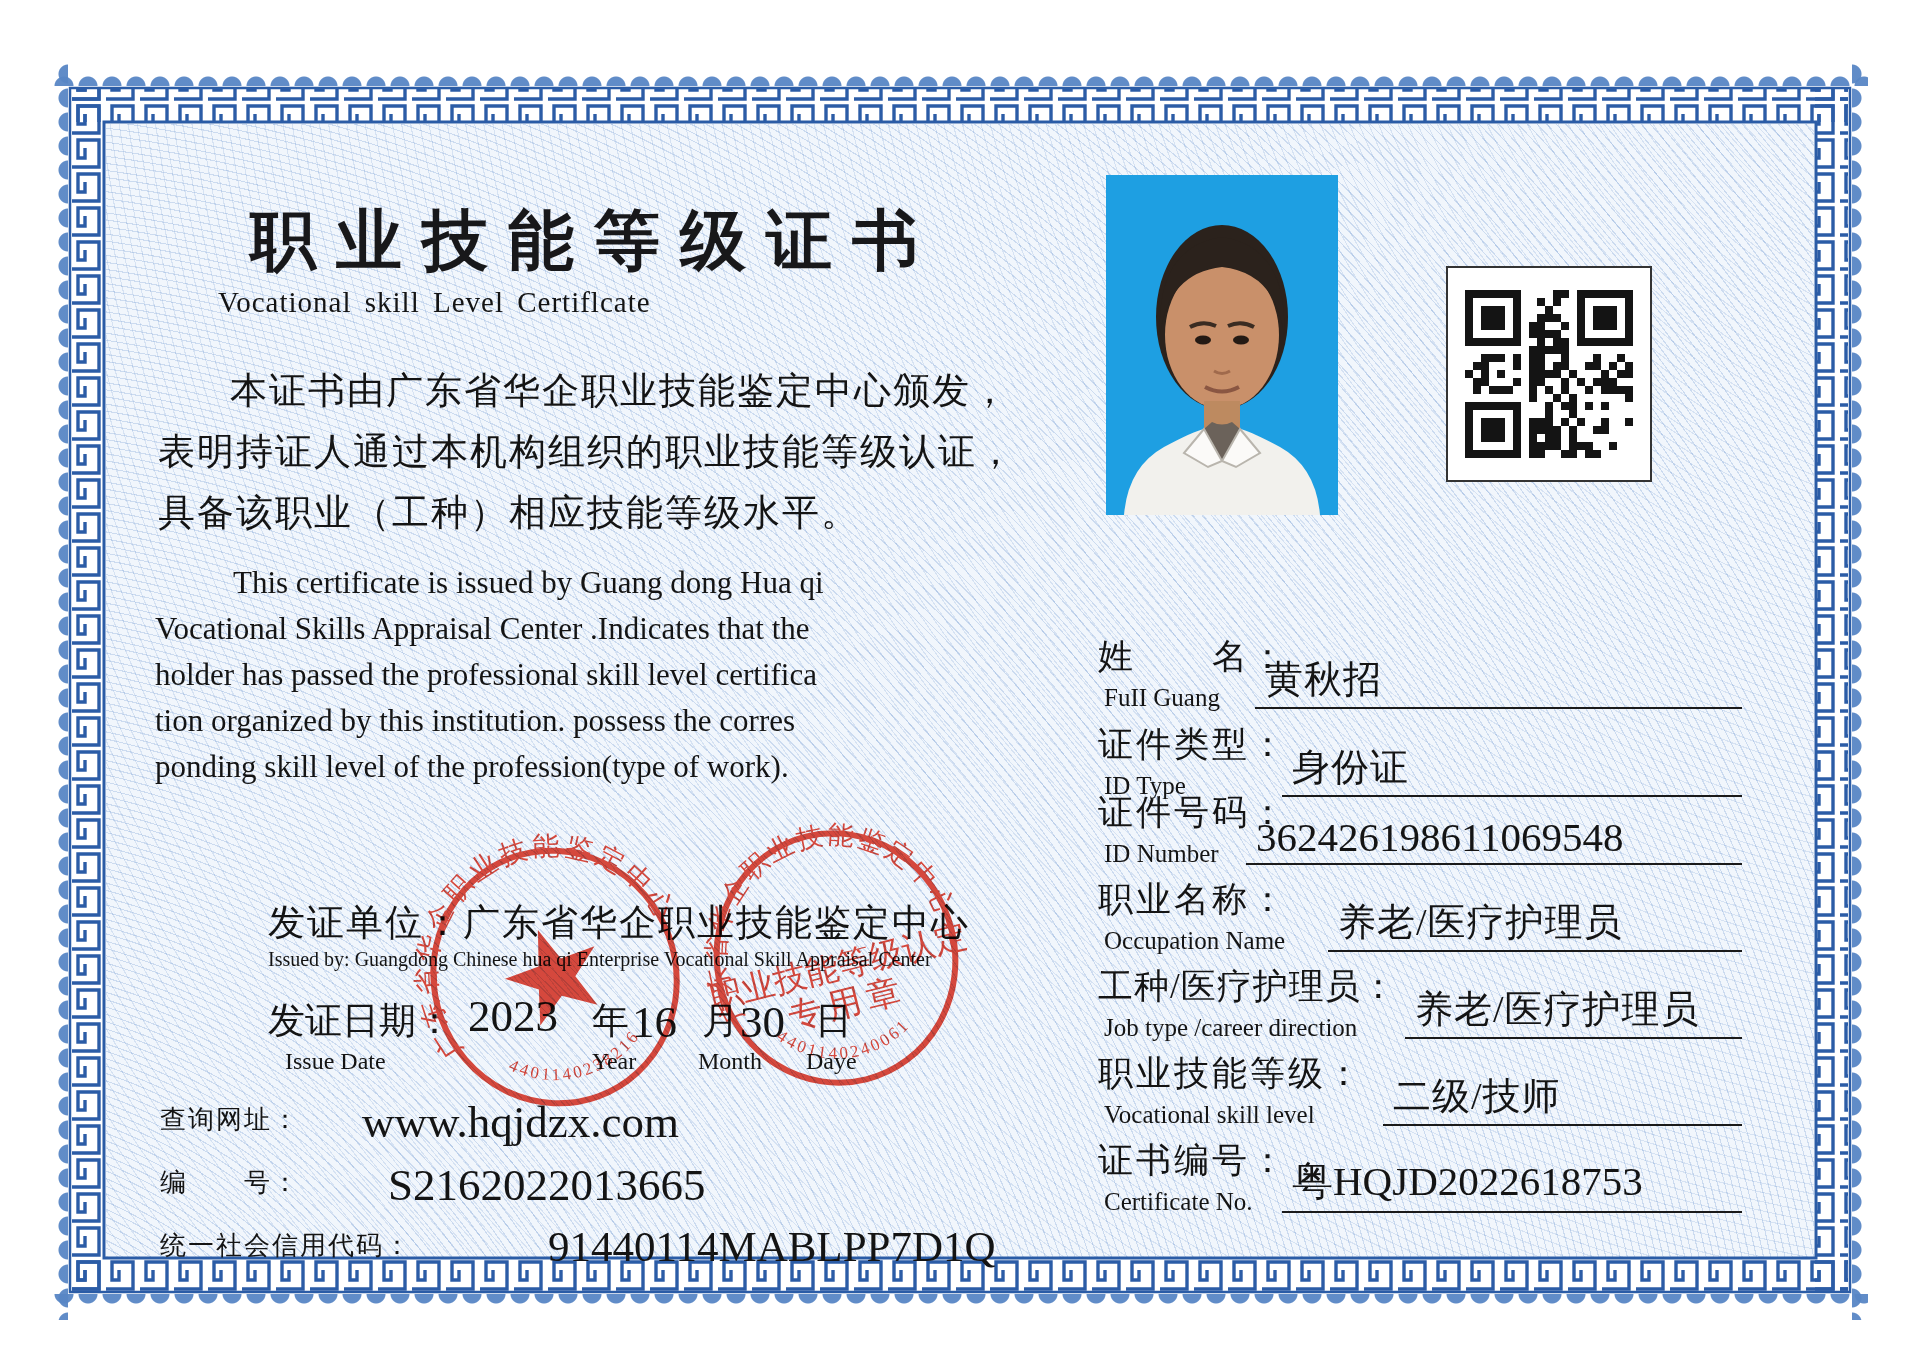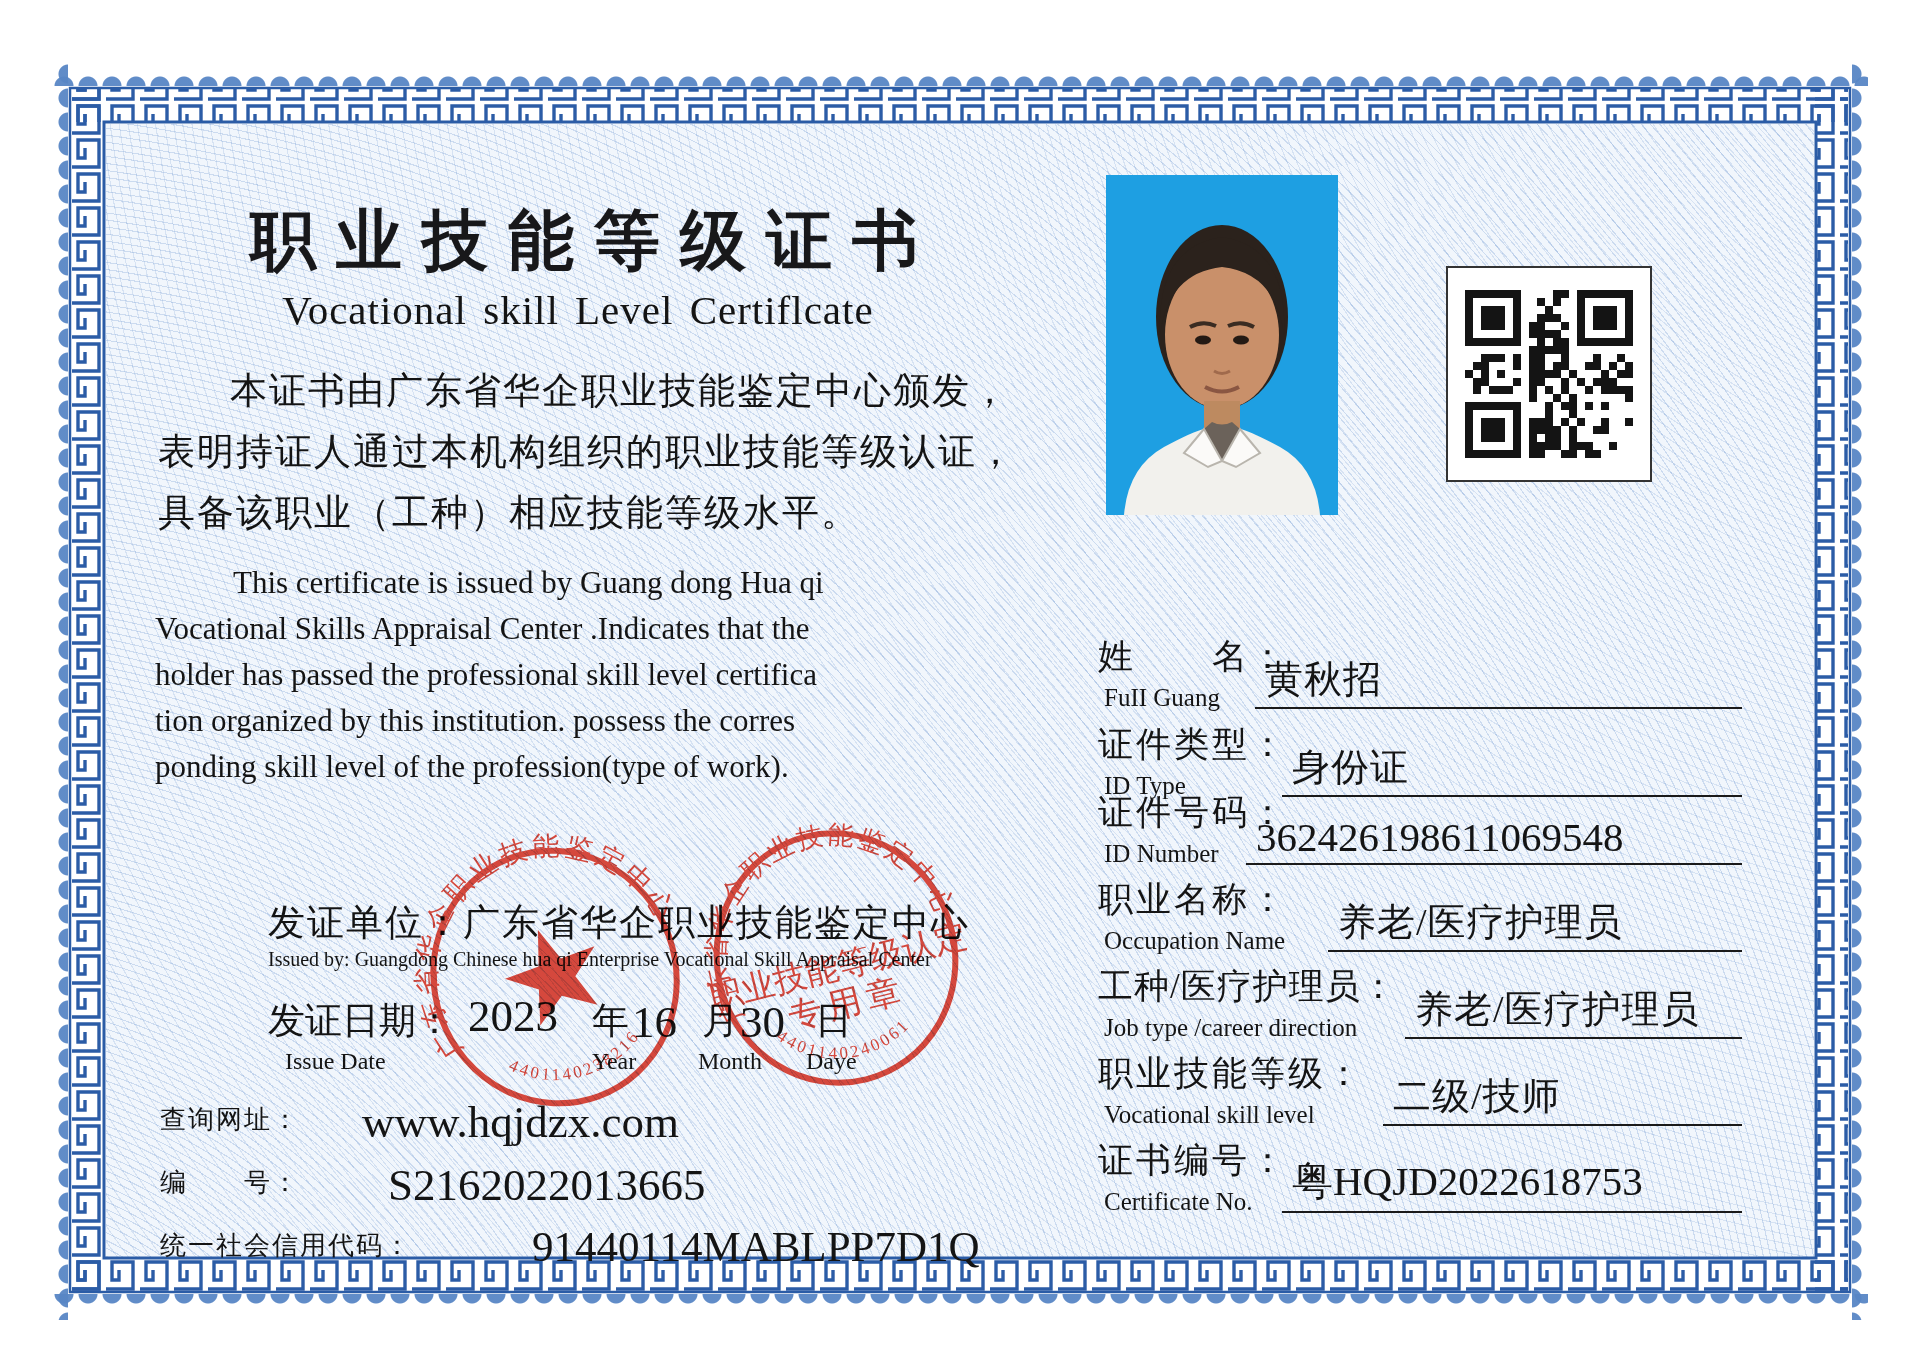--- a/index.html
+++ b/index.html
@@ -28,21 +28,21 @@
   .lace-left{left:42px;top:62px;width:26px;height:1258px;
     background:radial-gradient(circle at 100% 50%, rgba(88,134,197,.95) 0 9px, rgba(88,134,197,0) 10px);
     background-size:26px 24px;background-repeat:repeat-y;}
   .lace-right{left:1852px;top:62px;width:26px;height:1258px;
     background:radial-gradient(circle at 0% 50%, rgba(88,134,197,.95) 0 9px, rgba(88,134,197,0) 10px);
     background-size:26px 24px;background-repeat:repeat-y;}
   .frame-svg{position:absolute;left:0;top:0;z-index:3;pointer-events:none;}
   
   .abs{position:absolute;z-index:4;white-space:pre-line;}
   .title-cn{left:250px;top:196px;width:760px;font-size:66px;font-weight:600;letter-spacing:20px;color:#18181a;}
-  .title-en{left:218px;top:286px;width:720px;font-size:41px;text-align:center;letter-spacing:1px;word-spacing:5px;}
+  .title-en{left:218px;top:286px;width:720px;font-size:29px;text-align:left;letter-spacing:1px;word-spacing:5px;}
   .para-cn{left:158px;top:360px;width:930px;font-size:37px;line-height:61px;text-indent:72px;letter-spacing:2px;}
   .para-en{left:155px;top:560px;width:860px;font-size:31px;line-height:46px;text-indent:78px;}
   .issued-cn{left:268px;top:898px;font-size:37px;letter-spacing:2px;}
   .issued-en{left:268px;top:948px;font-size:20px;}
   .d-cn{font-size:37px;}
   .d-num{font-size:45px;}
   .d-sub{font-size:24px;}
   .q-label{font-size:26px;letter-spacing:2px;}
   .q-value{font-size:45px;}
   
@@ -109,21 +109,21 @@
 <span class="abs d-num" style="left:740px;top:996px">30</span>
 <span class="abs d-sub" style="left:698px;top:1048px">Month</span>
 <span class="abs d-cn" style="left:815px;top:996px">日</span>
 <span class="abs d-sub" style="left:806px;top:1048px">Daye</span>
 
 <span class="abs q-label" style="left:160px;top:1102px">查询网址：</span>
 <span class="abs q-value" style="left:362px;top:1096px">www.hqjdzx.com</span>
 <span class="abs q-label" style="left:160px;top:1165px">编　　号：</span>
 <span class="abs q-value" style="left:388px;top:1159px">S2162022013665</span>
 <span class="abs q-label" style="left:160px;top:1228px">统一社会信用代码：</span>
-<span class="abs q-value" style="left:532px;top:1222px;font-size:43px">91440114MABLPP7D1Q</span>
+<span class="abs q-value" style="left:548px;top:1222px;font-size:43px">91440114MABLPP7D1Q</span>
 
 <svg class="photo" viewBox="0 0 232 340">
   <rect x="0" y="0" width="232" height="340" fill="#1e9fe2"></rect>
   <ellipse cx="116" cy="142" rx="66" ry="92" fill="#2b221c"></ellipse>
   <ellipse cx="116" cy="160" rx="57" ry="74" fill="#c9906a"></ellipse>
   <path d="M54 160 Q50 72 116 62 Q182 72 178 160 Q170 98 116 92 Q62 98 54 160 Z" fill="#2b221c"></path>
   <path d="M84 152 Q97 145 110 151" stroke="#3a2c22" stroke-width="4" fill="none"></path>
   <path d="M122 151 Q135 145 148 152" stroke="#3a2c22" stroke-width="4" fill="none"></path>
   <ellipse cx="97" cy="165" rx="8" ry="4.5" fill="#241a14"></ellipse>
   <ellipse cx="135" cy="165" rx="8" ry="4.5" fill="#241a14"></ellipse>

